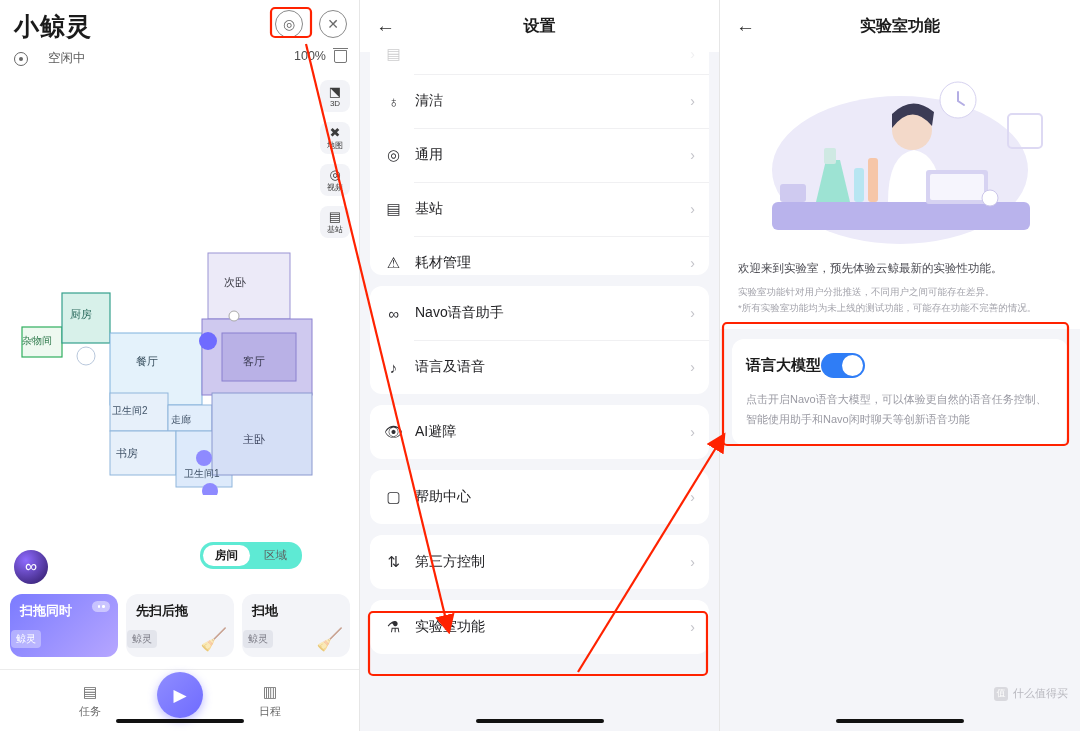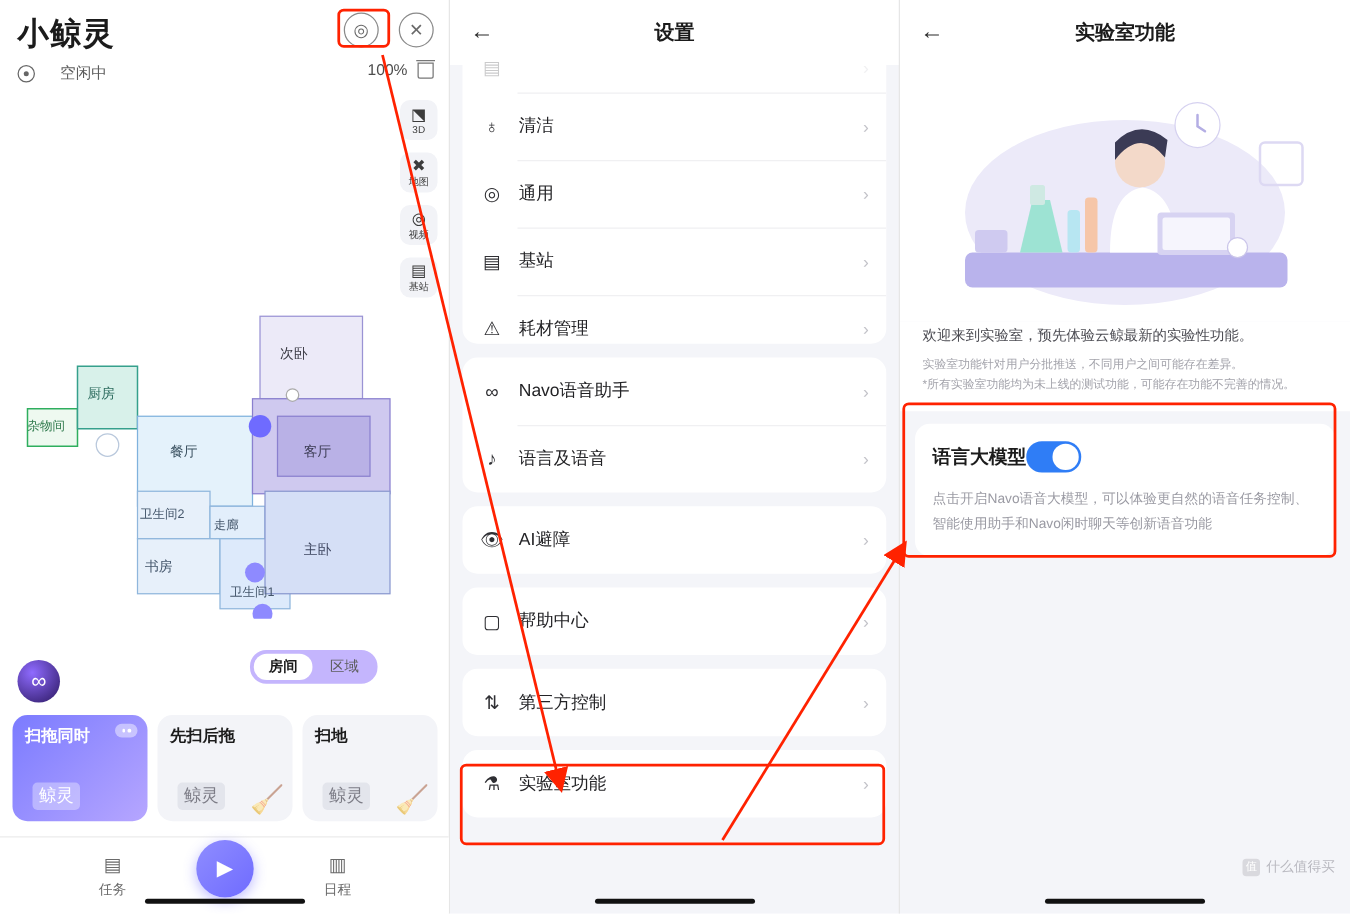--- a/index.html
+++ b/index.html
@@ -45,35 +45,35 @@
   .map-svg { position: absolute; left: 0; top: 0; }
 
   .p1-bottom { position: absolute; left: 0; bottom: 0; width: 360px; }
   .ai-orb {
     position: absolute; left: 14px; top: -30px; width: 34px; height: 34px; border-radius: 50%;
     background: radial-gradient(circle at 35% 30%, #8f6bff, #2b1760);
     color: #fff; font-size: 17px; display: flex; align-items: center; justify-content: center;
   }
   .seg-wrap {
     position: absolute; right: 58px; top: -38px;
-    background: #c4b5fd; border-radius: 13px; padding: 3px; display: flex; gap: 2px; justify-content: center;
+    background: #5eead4; border-radius: 13px; padding: 3px; display: flex; gap: 2px; justify-content: center;
   }
   .seg { padding: 3px 12px; border-radius: 11px; font-size: 11.5px; color: #5d5d5d; }
   .seg.active { background: #fff; color: #1b1b1b; font-weight: bold; }
 
   .mode-row { display: flex; gap: 8px; padding: 0 10px 12px 10px; margin-top: 14px; }
   .mode-card {
-    flex: 1; height: 85px; border-radius: 12px; position: relative;
+    flex: 1; height: 63px; border-radius: 12px; position: relative;
     padding: 8px 10px; overflow: hidden; background: #f3f4f8;
   }
   .mode-card.active { background: linear-gradient(135deg,#7b7bff,#b6a6ff); color: #fff; }
   .mode-name { font-size: 13px; font-weight: bold; color: #1b1b1b; }
   .mode-card.active .mode-name { color: #fff; }
   .mode-badge {
-    position: absolute; left: 16px; bottom: 9px; font-size: 14px; padding: 2px 5px;
+    position: absolute; left: 1px; bottom: 9px; font-size: 10px; padding: 2px 5px;
     border-radius: 4px; background: rgba(255,255,255,.35); color: #fff;
   }
   .mode-card:not(.active) .mode-badge { background: #e3e5ec; color: #7c7c86; }
   .mode-dots {
     position: absolute; right: 8px; top: 7px; width: 18px; height: 11px; border-radius: 6px;
     background: rgba(255,255,255,.45); display: flex; align-items: center; justify-content: center; gap: 2px;
   }
   .mode-dots i { width: 2.5px; height: 2.5px; border-radius: 50%; background: #fff; display: block; }
   .mode-ill { position: absolute; right: 6px; bottom: 4px; font-size: 22px; opacity: .55; }
 

